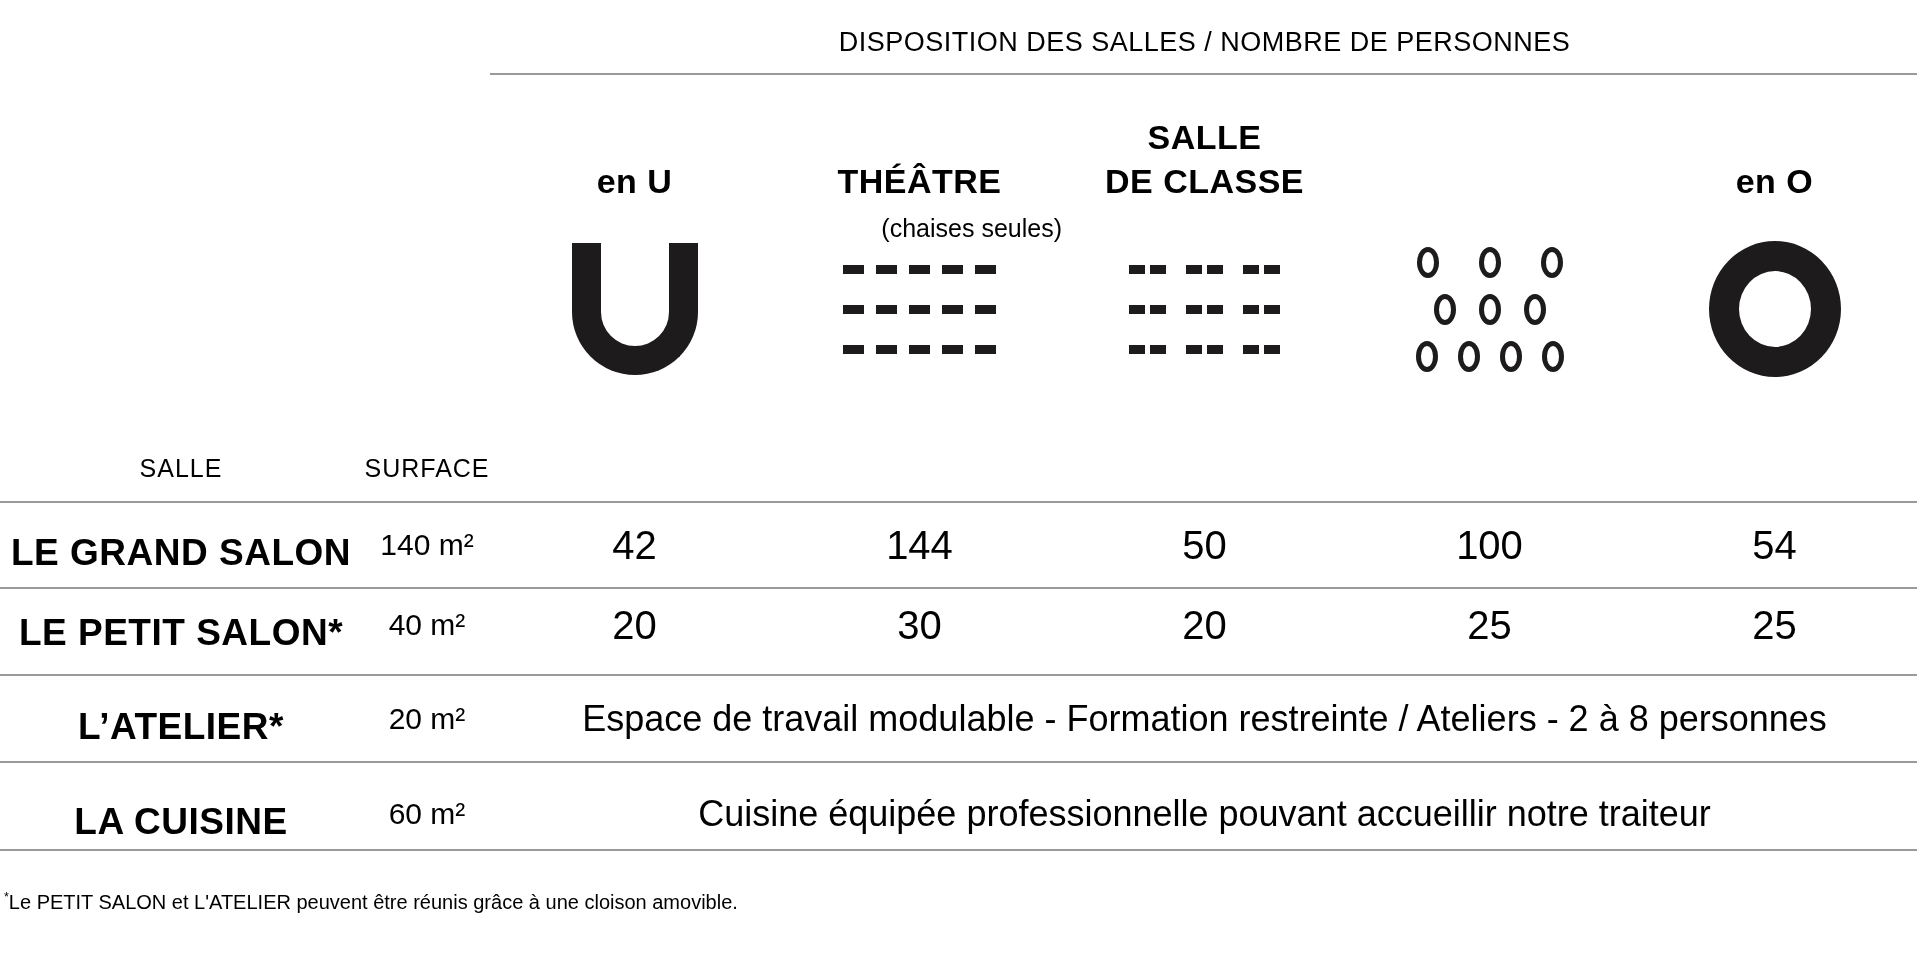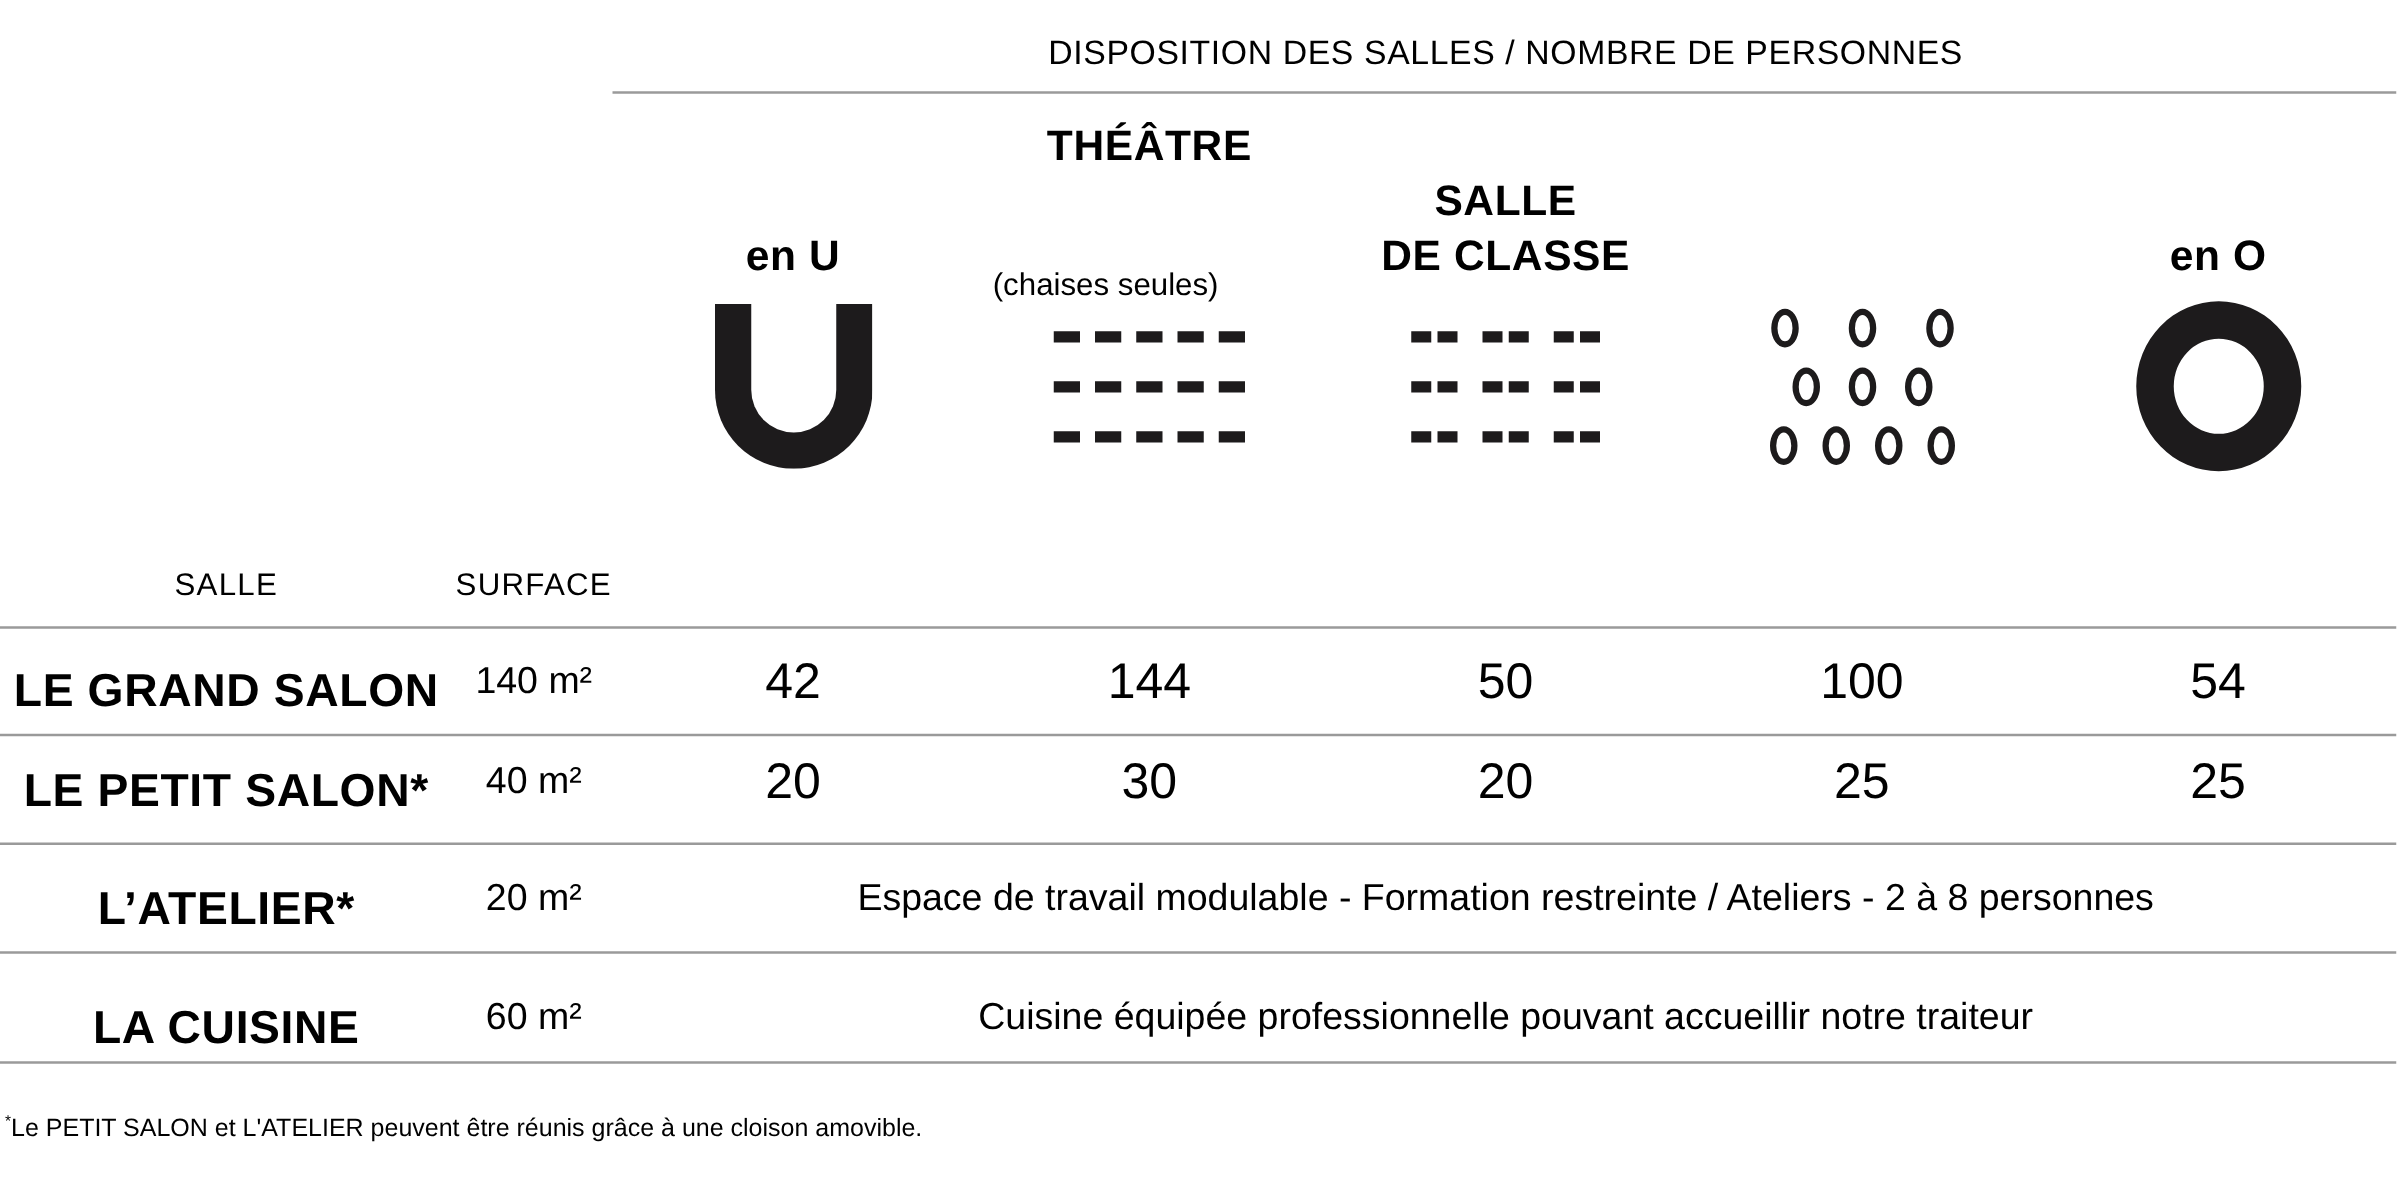--- a/index.html
+++ b/index.html
@@ -21,32 +21,32 @@
   .cell { display:flex; align-items:center; justify-content:center; }
   .c1{grid-column:1} .c2{grid-column:2} .c3{grid-column:3} .c4{grid-column:4}
   .c5{grid-column:5} .c6{grid-column:6} .c7{grid-column:7}
 
   .col-headers { top:95px; height:108px; }
   .col-headers .cell { align-items:flex-end; }
   .colhead {
     font-size:34px; font-weight:bold; letter-spacing:0.5px; line-height:1.3;
     white-space:pre-line; text-align:center;
   }
-  .subheader { position:absolute; left:742px; top:214px; width:285px; text-align:center; font-size:25px; }
+  .subheader { position:absolute; left:777px; top:214px; width:285px; text-align:right; font-size:25px; }
 
   .icons-row { top:238px; height:142px; }
 
   .corner-row { top:452px; height:32px; }
   .small-head { font-size:25px; font-weight:500; letter-spacing:1px; }
 
   .data-row { }
   .room-name { font-size:37px; font-weight:bold; letter-spacing:0.5px; text-align:center;margin-top:16px; }
   .surface { font-size:30px; }
   .val { font-size:40px; font-weight:300; }
-  .note { grid-column:3 / 8; font-size:30px; }
+  .note { grid-column:3 / 8; font-size:36px; }
 
   .separator { position:absolute; left:0; width:1917px; height:2px; background:#9a9a9a; }
 
   .footnote { position:absolute; left:4px; top:890px; font-size:20px; }
   .footnote sup { font-size:0.62em; }
 
   
   .icon-u { width:126px; height:132px; border:29px solid #1d1b1c; border-top:none; border-radius:0 0 63px 63px; }
   .icon-o { width:132px; height:136px; border:30px solid #1d1b1c; border-radius:50%; }
   .icon-theatre { display:flex; flex-direction:column; gap:31px; }
@@ -65,25 +65,25 @@
 </style>
 </head>
 <body>
 
 <div class="page">
 
   <div class="title">DISPOSITION DES SALLES / NOMBRE DE PERSONNES</div>
   <div class="header-line"></div>
 
   <div class="cols col-headers">
+    <div class="cell c3">
+        <span class="colhead">en U</span>
+      </div>
     <div class="cell c4">
         <span class="colhead">THÉÂTRE</span>
-      </div>
-    <div class="cell c3">
-        <span class="colhead">en U</span>
       </div>
     <div class="cell c5">
         <span class="colhead">SALLE
 DE CLASSE</span>
       </div>
     <div class="cell c7">
         <span class="colhead">en O</span>
       </div>
   </div>
   <div class="subheader">(chaises seules)</div>

